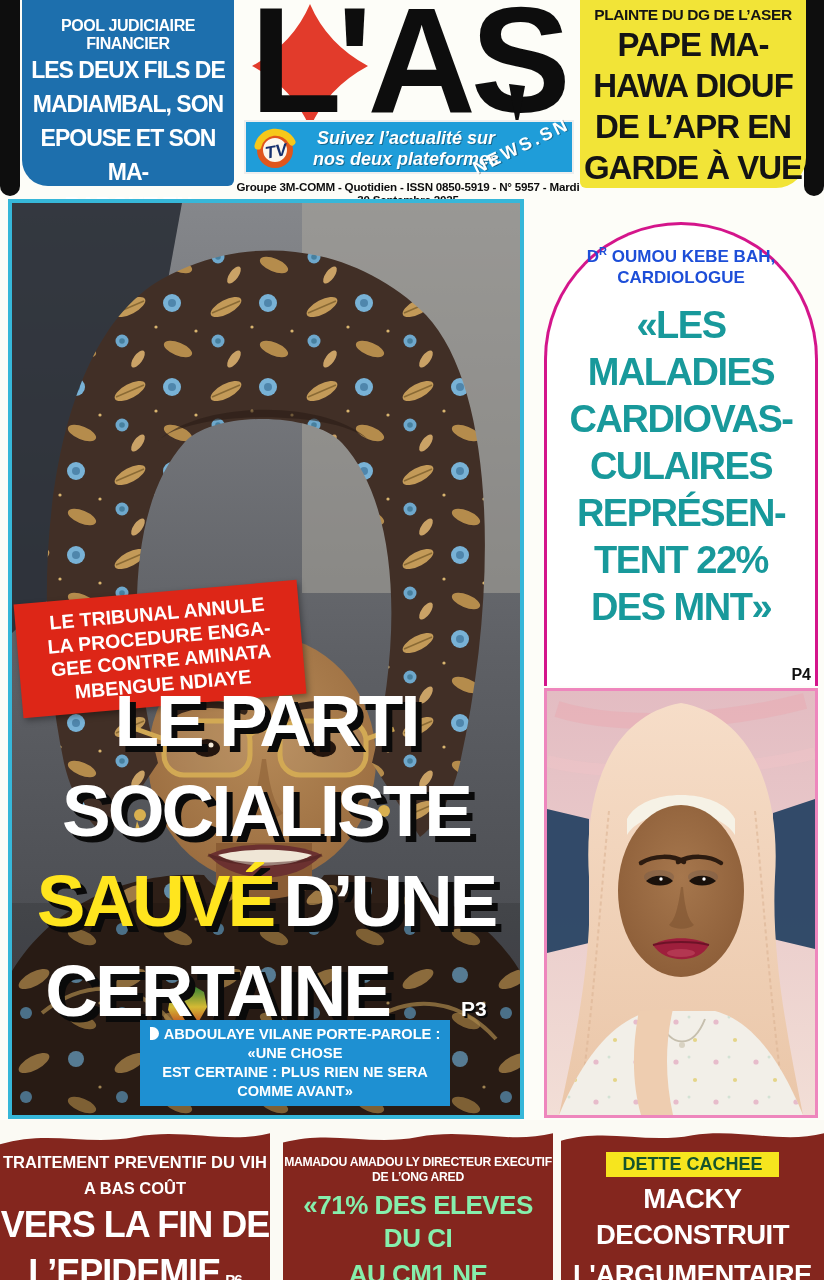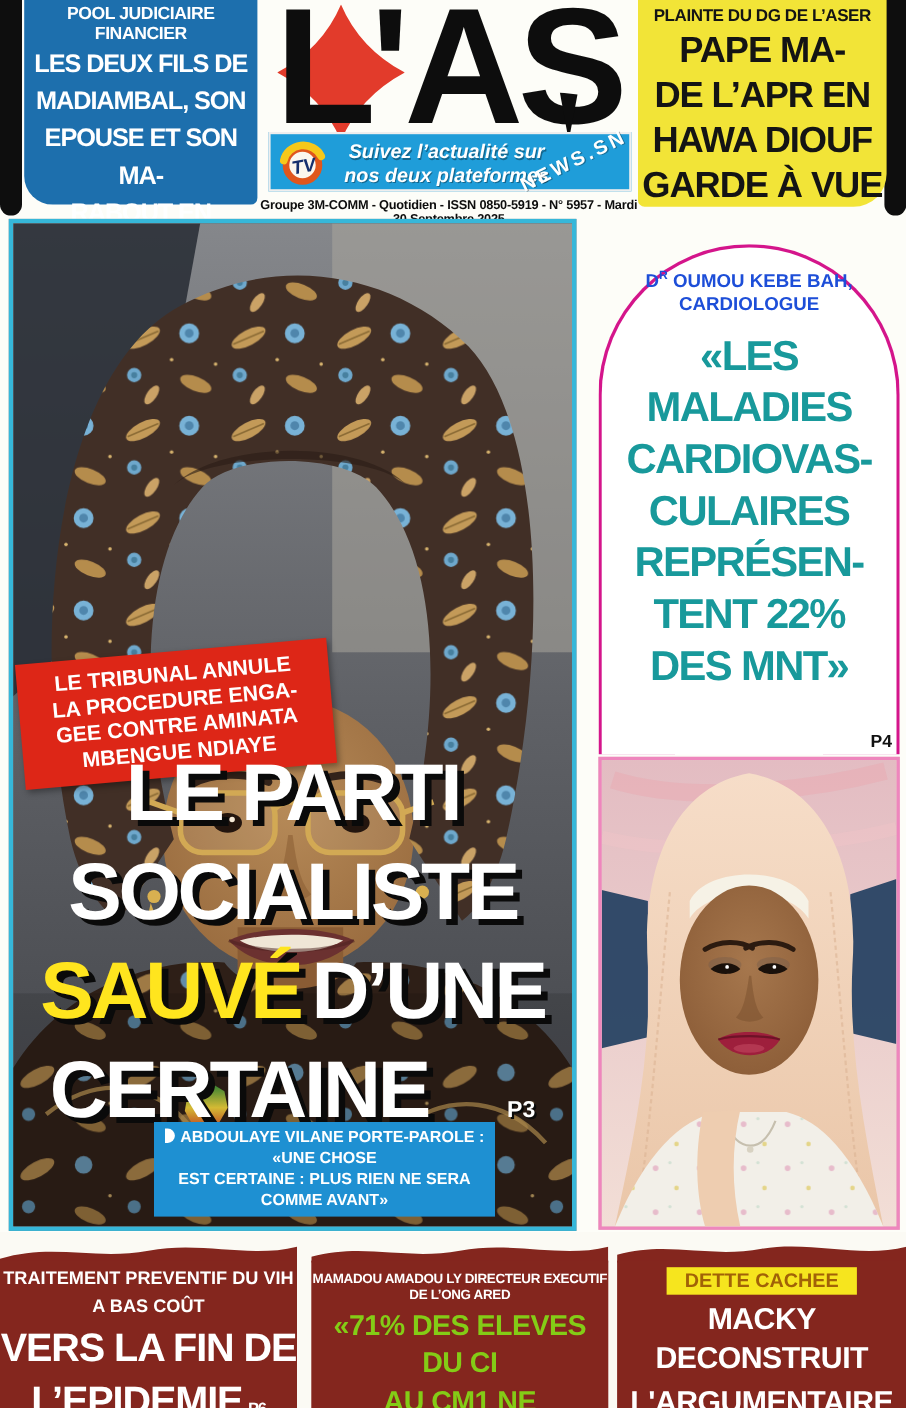--- a/index.html
+++ b/index.html
@@ -5,21 +5,21 @@
   * { margin:0; padding:0; box-sizing:border-box; }
   body { font-family:"Liberation Sans", sans-serif; background:#e8e8e8; }
   .page { position:relative; width:824px; height:1280px; background:#fdfdf8; overflow:hidden; margin:0 auto; }
 
   
   .edge-bar { position:absolute; top:0; width:20px; height:196px; background:#0e0e0e; }
   .edge-left  { left:0;  border-radius:0 0 10px 10px; }
   .edge-right { right:0; border-radius:0 0 10px 10px; }
 
   .box-left { position:absolute; left:22px; top:0; width:212px; height:186px;
-    background:#1d6fad; border-radius:0 0 6px 26px; color:#fff; text-align:center; padding-top:4px; }
+    background:#1d6fad; border-radius:0 0 6px 26px; color:#fff; text-align:center; padding-top:17px; }
   .box-left .kicker { font-size:16px; font-weight:700; letter-spacing:-0.4px; }
   .box-left .bline  { font-size:23px; font-weight:700; line-height:34px; letter-spacing:-1px; }
 
   .box-right { position:absolute; left:580px; top:0; width:226px; height:188px;
     background:#f2e437; border-radius:0 0 30px 6px; color:#141414; text-align:center; padding-top:6px; }
   .box-right .kicker { font-size:15.5px; font-weight:700; letter-spacing:-0.4px; }
   .box-right .bline  { font-size:33px; font-weight:700; line-height:41px; letter-spacing:-1px; }
 
   .logo-zone { position:absolute; left:236px; top:0; width:344px; height:198px; }
   .diamond-svg { position:absolute; left:16px; top:4px; }
@@ -82,23 +82,23 @@
     background:#84261e; text-align:center; color:#fff; }
   .panel-left   { left:0;    width:270px; }
   .panel-center { left:283px; width:270px; }
   .panel-right  { left:561px; width:263px; }
 
   .panel-left .kicker { font-size:16.5px; line-height:20px; font-weight:700; margin-top:6px; }
   .panel-left .big { font-size:36px; line-height:43px; font-weight:700; letter-spacing:-1px; margin-top:5px; }
   .panel-left .pref { font-size:15px; margin-left:5px; font-weight:700; }
 
   .panel-center .kicker { font-size:12.2px; line-height:15px; font-weight:700; margin-top:9px; letter-spacing:-0.3px; }
-  .panel-center .big { color:#84cc16; font-size:26px; line-height:32.5px; font-weight:700; letter-spacing:-0.5px; margin-top:4px; }
-
-  .panel-right .badge { display:inline-block; background:#f6e51e; color:#a16207;
+  .panel-center .big { color:#86efac; font-size:26px; line-height:32.5px; font-weight:700; letter-spacing:-0.5px; margin-top:4px; }
+
+  .panel-right .badge { display:inline-block; background:#f6e51e; color:#14532d;
     font-size:18px; font-weight:700; padding:2px 16px; margin-top:6px; }
   .panel-right .big { font-size:27.5px; line-height:36px; font-weight:700; letter-spacing:-0.5px; margin-top:4px; }
 </style>
 </head>
 <body>
 
 <div class="page">
 
   <div class="edge-bar edge-left"></div>
   <div class="edge-bar edge-right"></div>
@@ -130,22 +130,22 @@
         <div>nos deux plateformes</div>
       </div>
       <div class="news-sn">NEWS.SN</div>
     </div>
     <div class="info-bar">Groupe 3M-COMM - Quotidien - ISSN 0850-5919 - N° 5957 - Mardi 30 Septembre 2025</div>
   </div>
 
   <div class="box-right">
     <div class="kicker">PLAINTE DU DG DE L’ASER</div>
     <div class="bline">PAPE MA-</div>
+    <div class="bline">HAWA DIOUF</div>
     <div class="bline">DE L’APR EN</div>
-    <div class="bline">HAWA DIOUF</div>
     <div class="bline">GARDE À VUE</div>
   </div>
 
   <div class="photo-main">
     <svg width="508" height="912" viewBox="0 0 508 912" preserveAspectRatio="none">
       <defs>
         <linearGradient id="bgG" x1="0" y1="0" x2="0" y2="1">
           <stop offset="0" stop-color="#85878b"></stop>
             <stop offset=".5" stop-color="#5e6065"></stop>
             <stop offset="1" stop-color="#3f4146"></stop>

